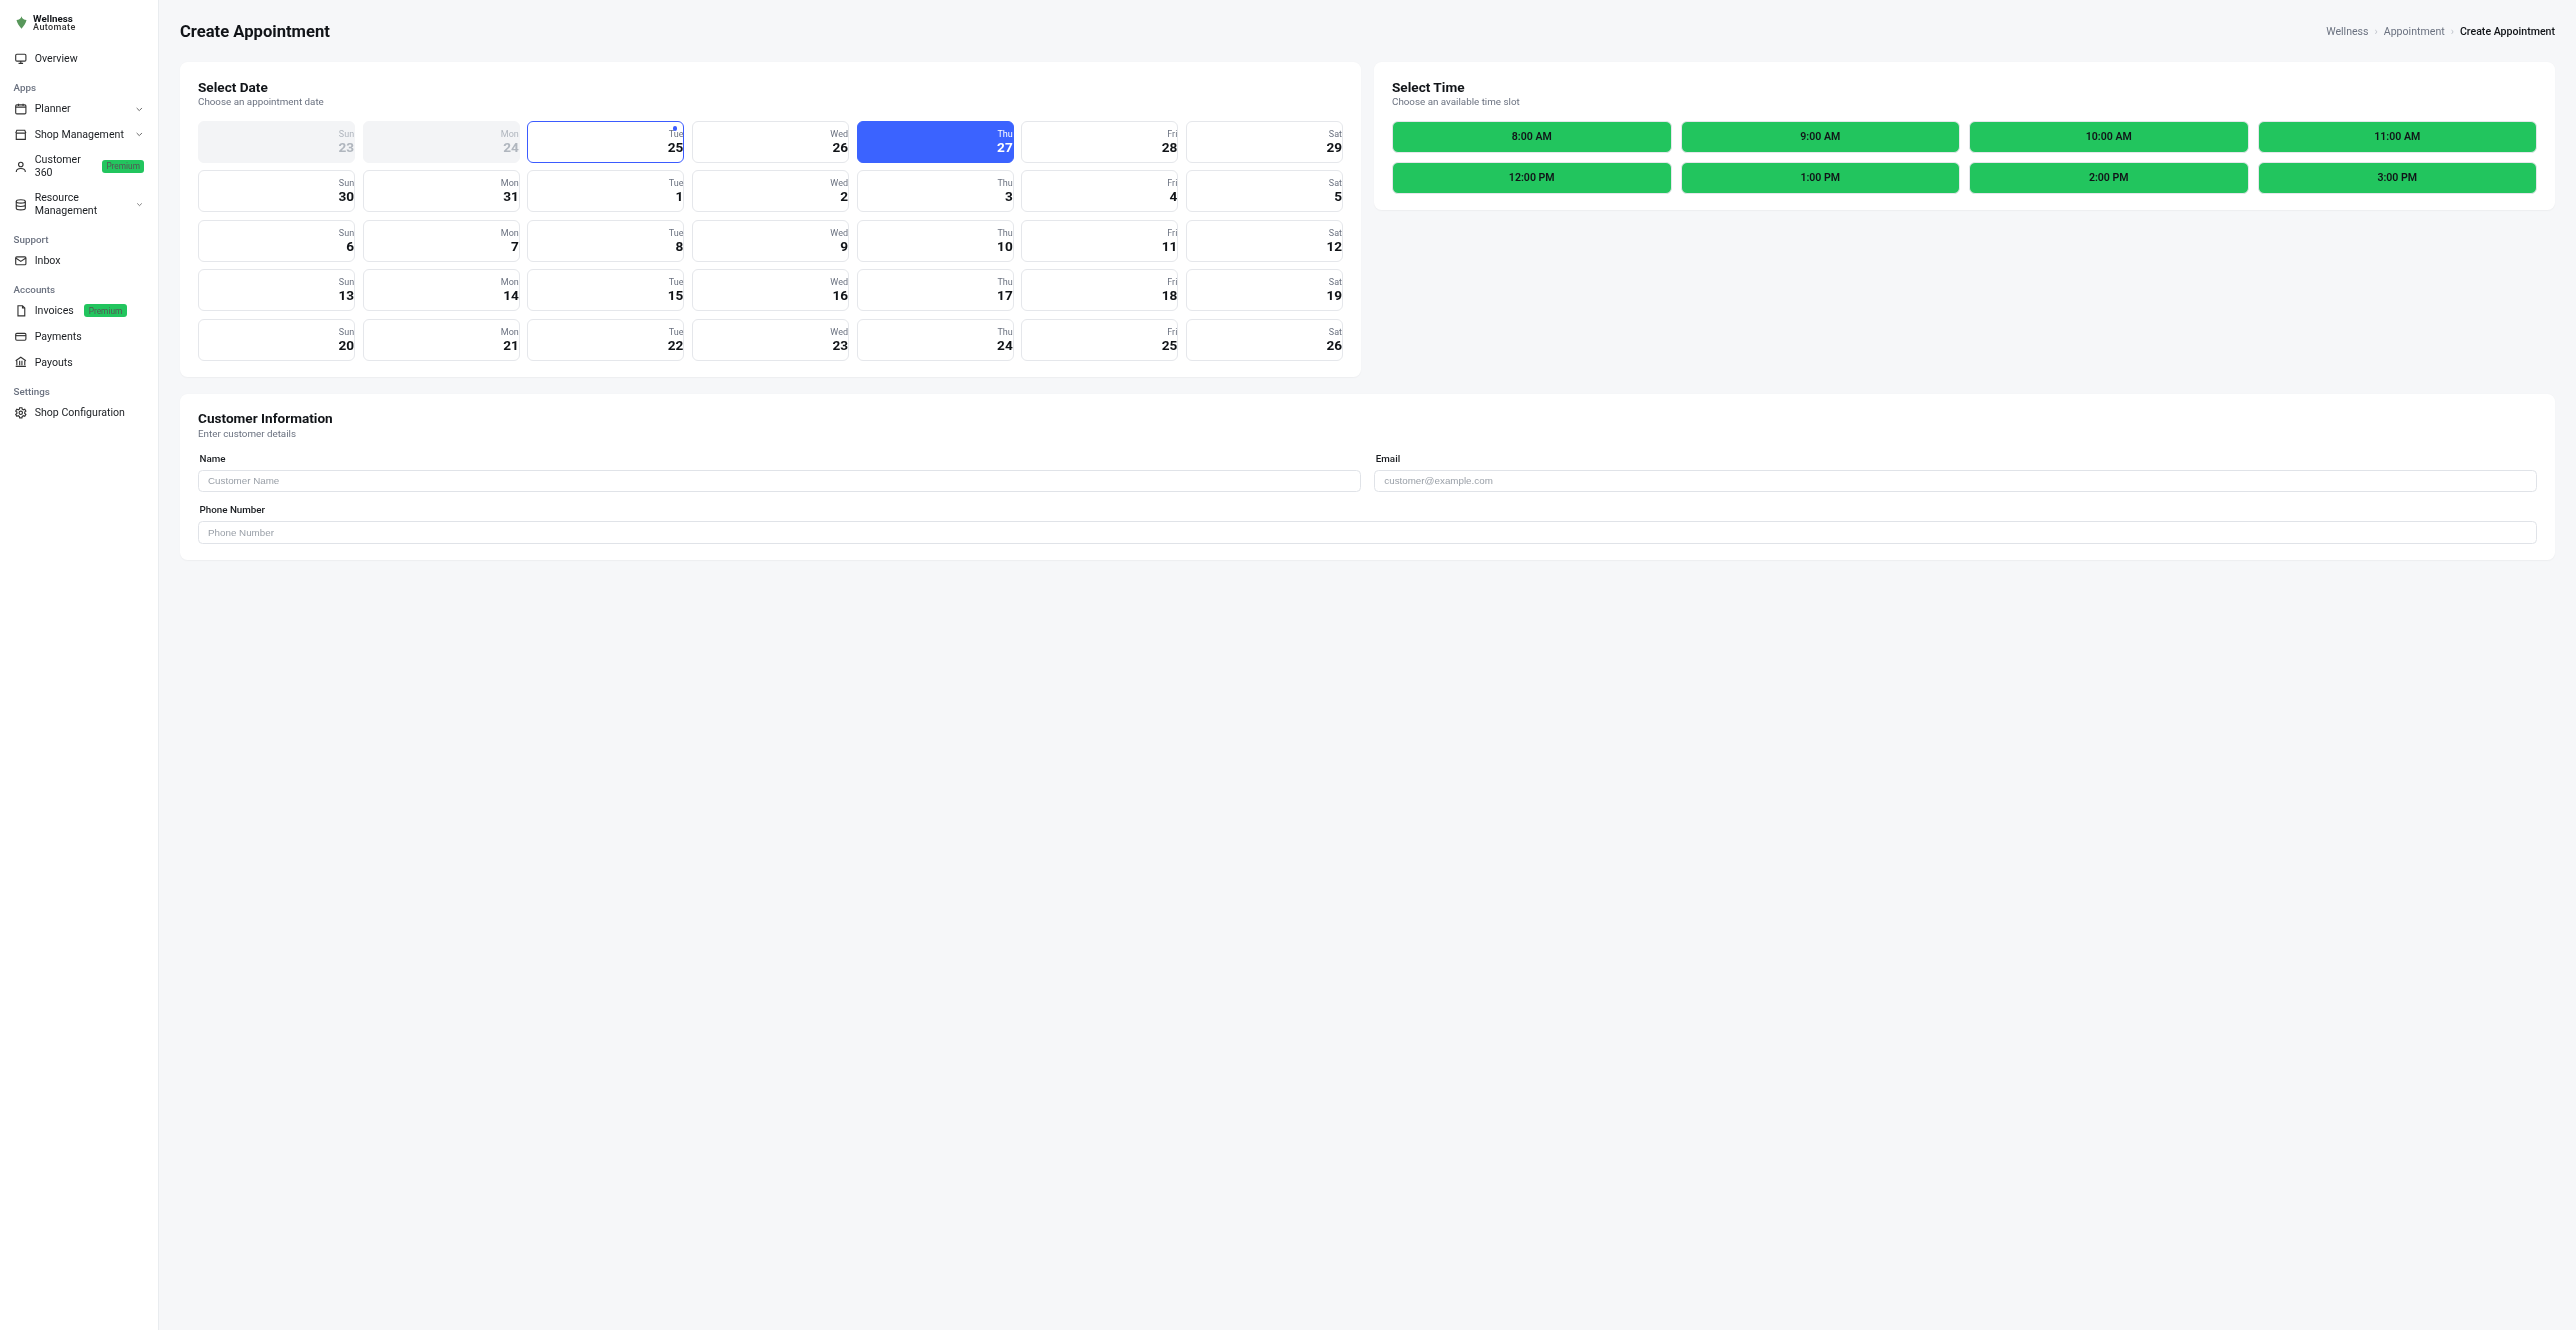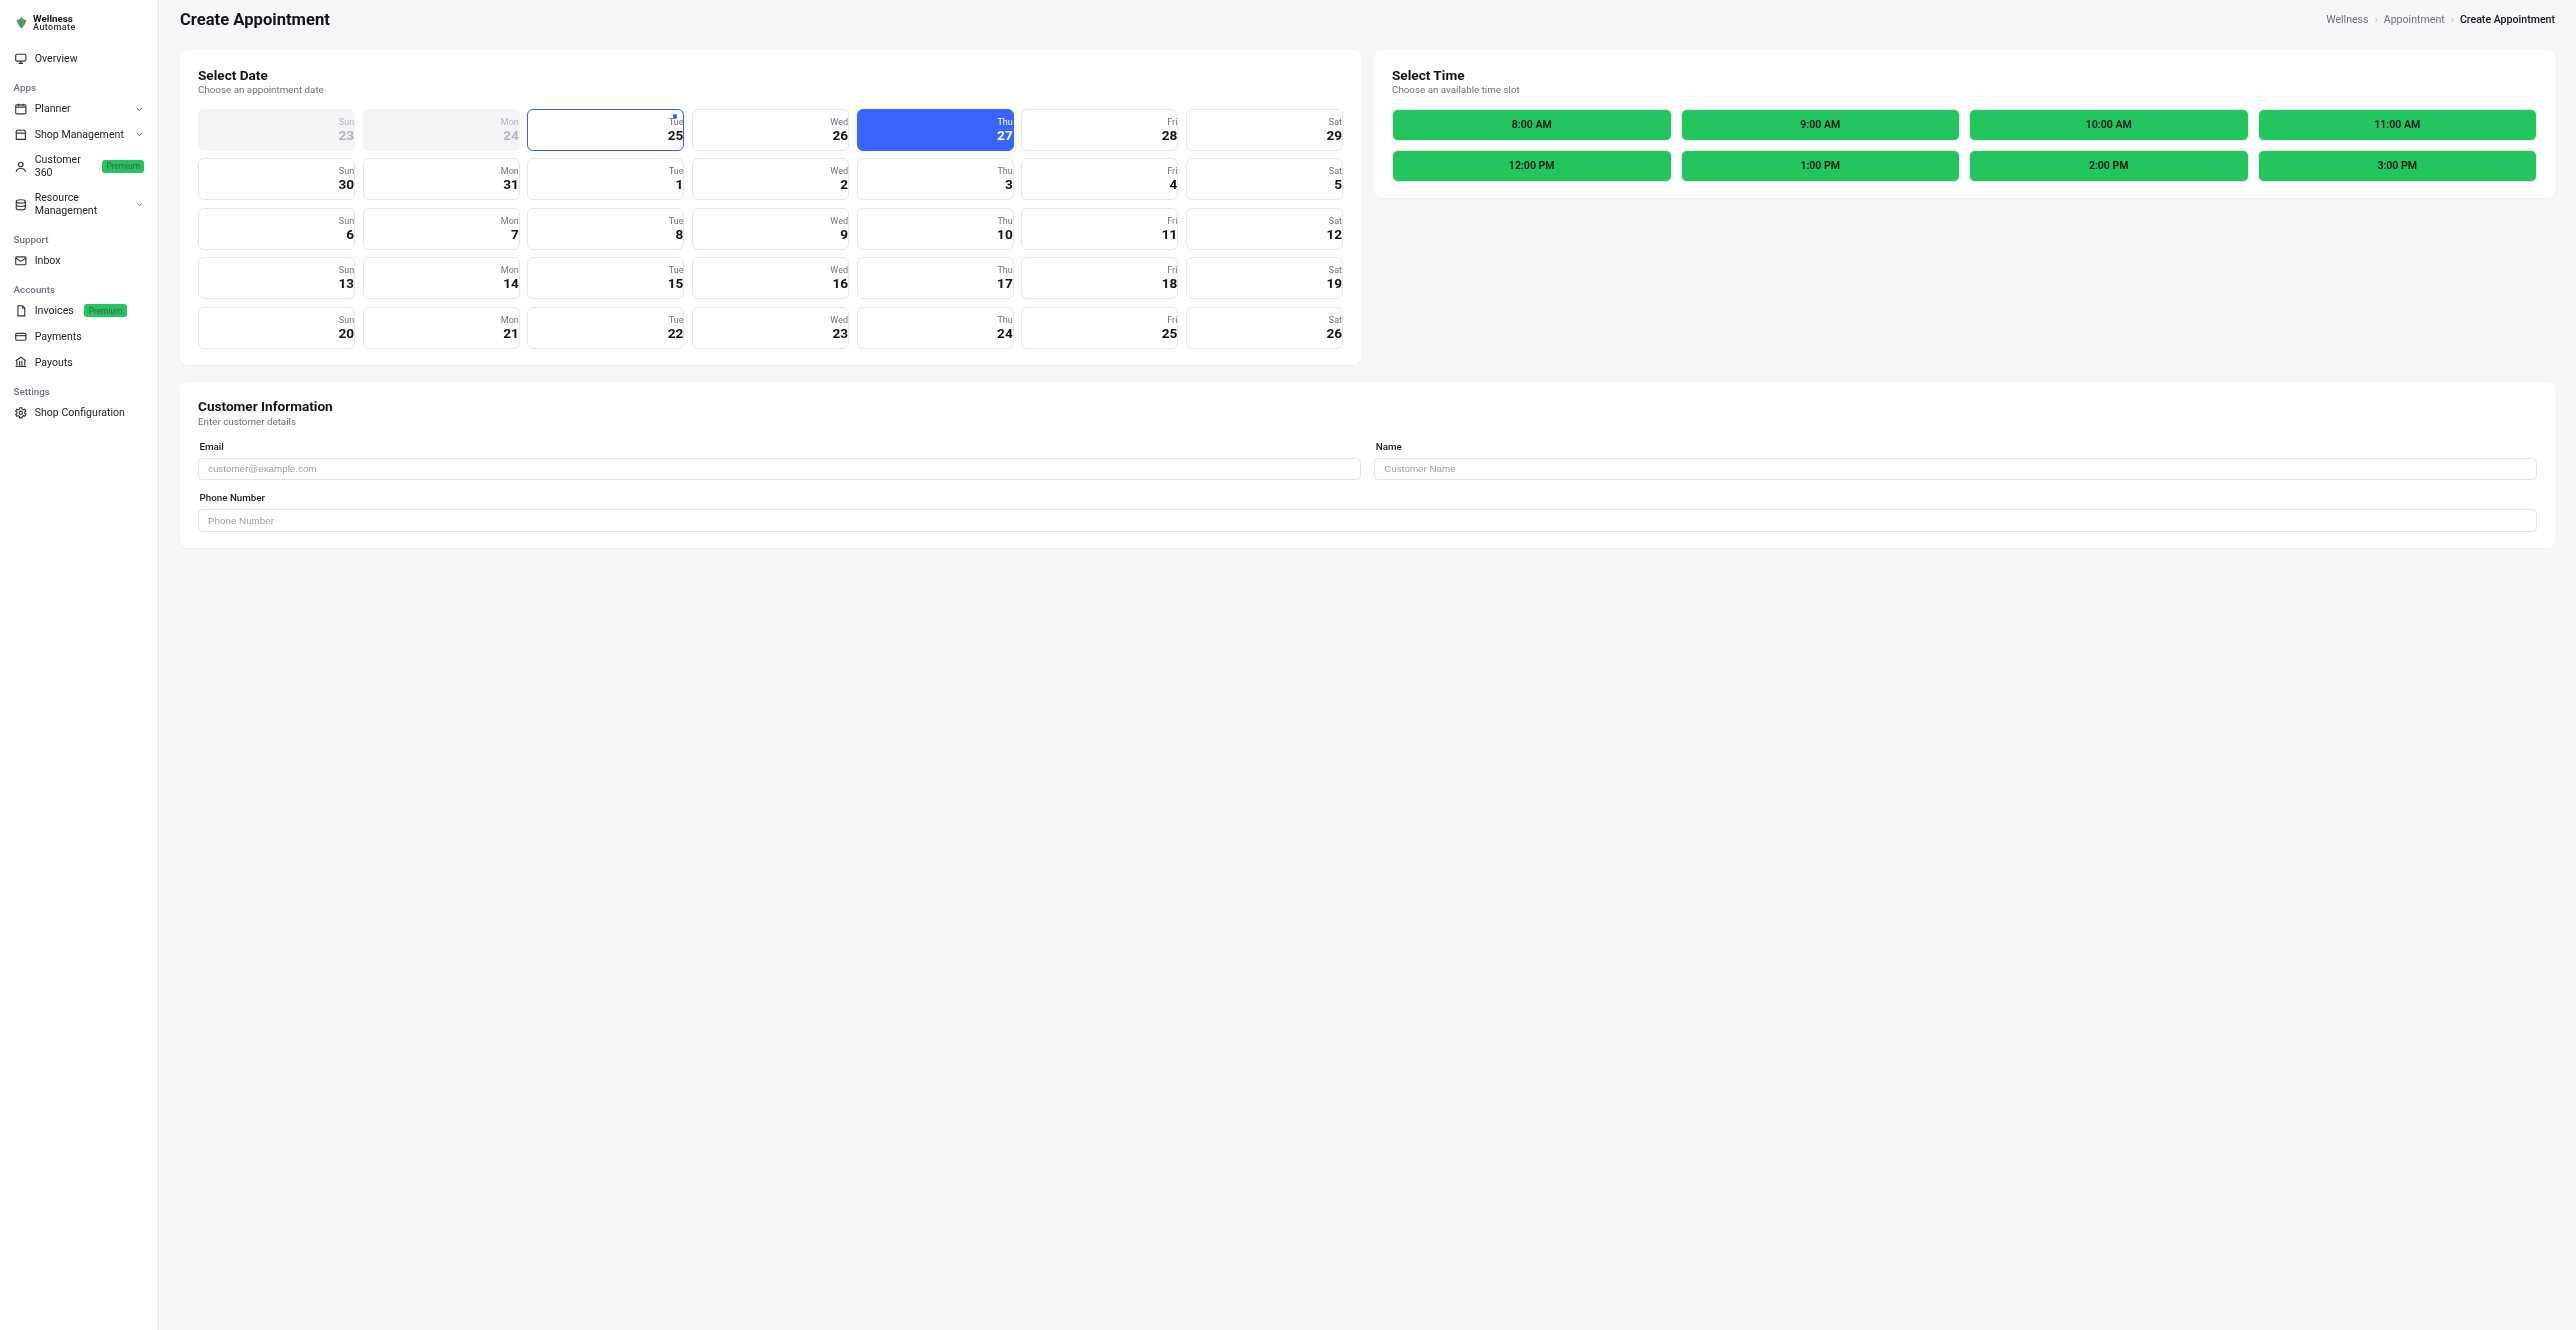--- a/index.html
+++ b/index.html
@@ -37,21 +37,21 @@
   .nav-section-label {
     padding: 10.6px 13.6px 3px 13.6px;
     font-size: 9.8px; color:#6b7280; font-weight:500;
   }
   .badge-premium {
     font-size: 8.3px; background:#22c55e; color:#555;
     padding: 1.5px 4.5px; border-radius:3px; margin-left:3px;
   }
 
   
-  .main { flex:1; padding: 10px 21px; overflow:auto; }
+  .main { flex:1; padding: 22px 21px; overflow:auto; }
   .header-row {
     display:flex; justify-content:space-between; align-items:center;
     margin-bottom: 21px;
   }
   .page-title { font-size: 16.6px; font-weight:700; }
   .breadcrumb { display:flex; align-items:center; gap:6px; color:#6b7280; font-size:10.6px; }
   .breadcrumb .sep { color:#c0c4cc; }
   .breadcrumb .current { color:#111418; font-weight:500; }
 
   .card {
@@ -420,26 +420,26 @@
             <div class="time-slot">3:00 PM</div>
           </div>
       </section>
     </div>
 
     <section class="card">
       <div class="card-title">Customer Information</div>
       <div class="card-sub">Enter customer details</div>
       <div class="form-grid">
         <div class="form-field">
+          <label class="form-label">Name</label>
+          <input class="form-input" type="text" placeholder="Customer Name" style="">
+        </div>
+        <div class="form-field">
           <label class="form-label">Email</label>
           <input class="form-input" type="text" placeholder="customer@example.com" style="">
-        </div>
-        <div class="form-field">
-          <label class="form-label">Name</label>
-          <input class="form-input" type="text" placeholder="Customer Name" style="">
         </div>
         <div class="form-field full">
           <label class="form-label">Phone Number</label>
           <input class="form-input" type="text" placeholder="Phone Number" style="">
         </div>
       </div>
     </section>
   </main>
 </div>
 

